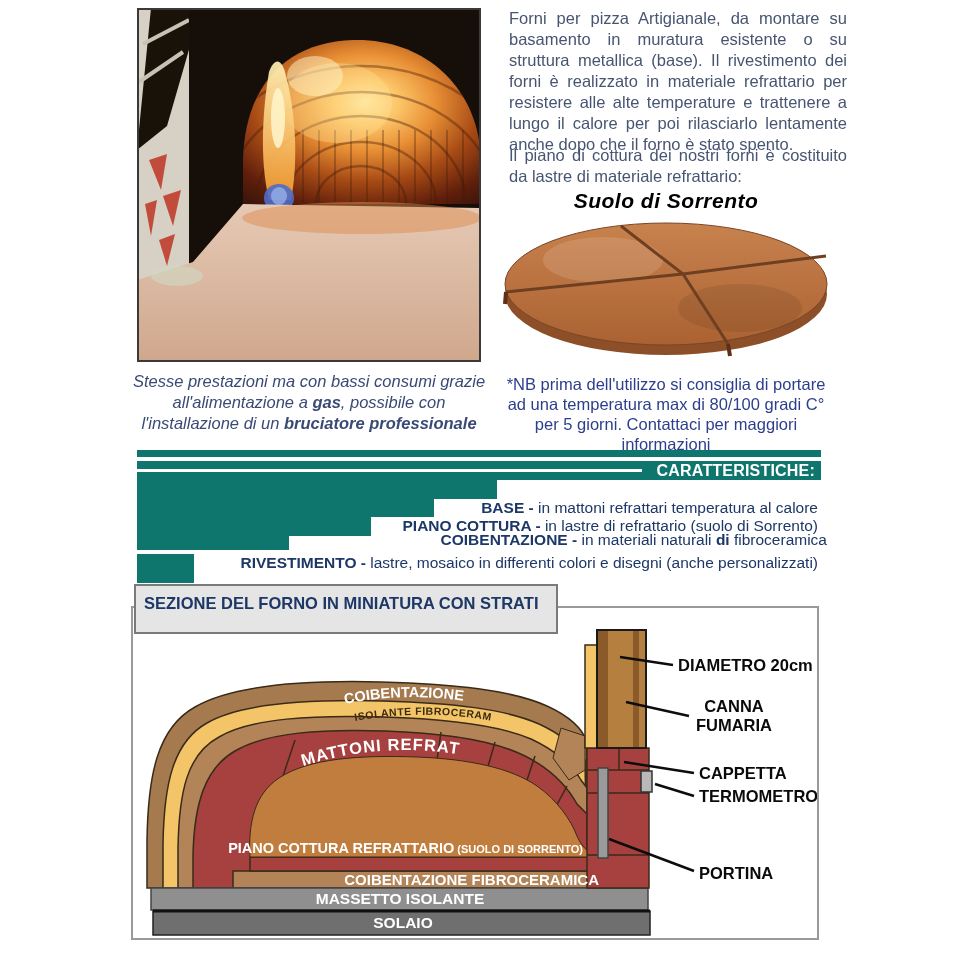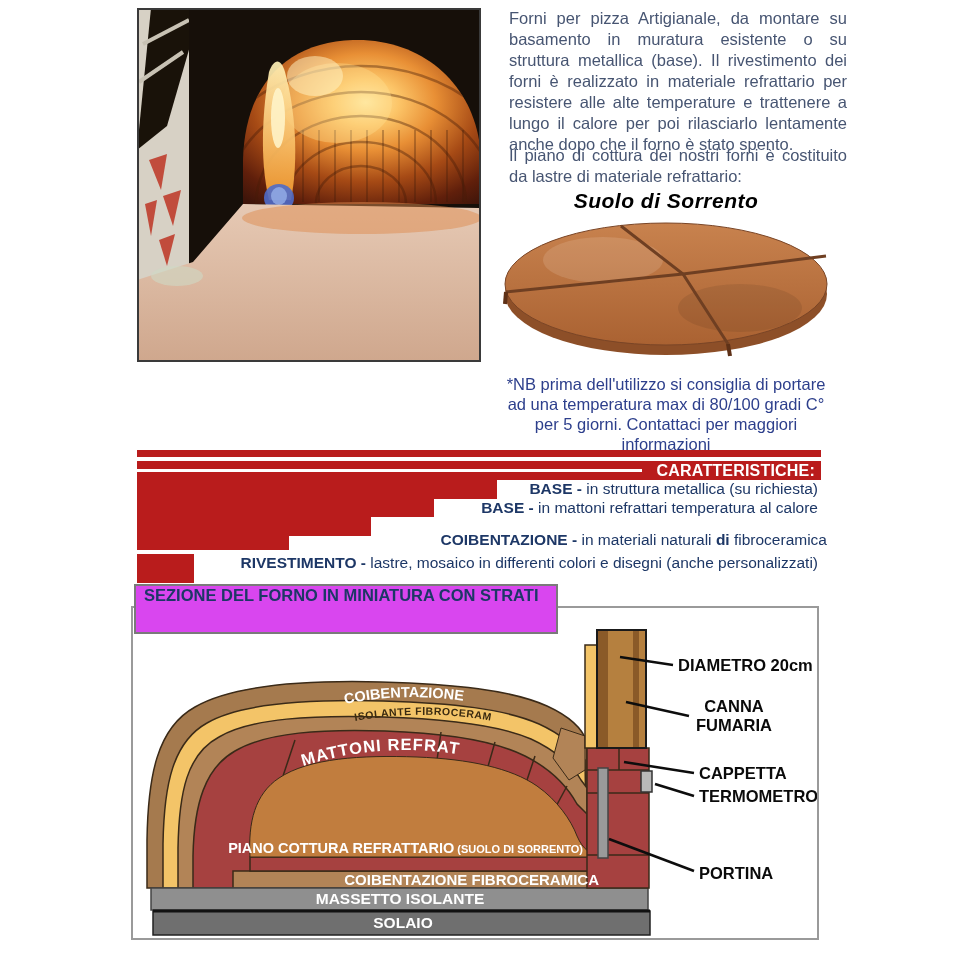--- a/index.html
+++ b/index.html
@@ -17,43 +17,43 @@
         font-size:16.5px;line-height:21px;color:#475572;}
   .para1{top:8px;}
   .para2{top:145px;}
   .suolo-heading{position:absolute;left:0;top:189px;width:338px;text-align:center;
         font-size:21px;font-weight:bold;font-style:italic;color:#000000;letter-spacing:.5px;}
   .stone{position:absolute;left:1px;top:216px;width:336px;height:150px;}
   .nb{position:absolute;left:0;top:374px;width:338px;margin:0;text-align:center;
       font-size:16.5px;line-height:20px;color:#2d3f8c;}
   
   .banner{position:absolute;left:137px;top:450px;width:684px;height:135px;font-size:15.5px;}
-  .navy{background:#b91c1c;}
+  .navy{background:#0f766e;}
   .bar-top{position:absolute;left:0;top:0;width:684px;height:7px;}
   .b-row{position:absolute;left:0;width:684px;height:19px;}
   .b-step{position:absolute;left:0;top:0;bottom:0;}
   .b-text{position:absolute;right:0;top:0;height:100%;line-height:18.5px;color:#1d3766;
           white-space:nowrap;padding-right:3px;}
   .b-text b{font-weight:bold;}
   .row-car{top:11px;height:19px;}
   .car-line{position:absolute;left:0;top:8px;width:505px;height:3px;background:#fff;}
   .car-label{position:absolute;right:6px;top:0;line-height:19px;color:#fff;
              font-weight:bold;font-size:16px;letter-spacing:.2px;}
   .row-base{top:30px;height:18.5px;}
   .row-volta{top:48.5px;height:18.5px;}
   .row-piano{top:67px;height:18.5px;}
   .row-coib{top:81px;height:18.5px;padding-left:9px;}
   .row-rive{top:104px;height:19px;}
   .b-tail{position:absolute;left:0;top:123px;width:57px;height:10px;}
   
   .diagram-panel{position:absolute;left:131px;top:606px;width:688px;height:334px;
                  border:2px solid #9a9a9a;box-sizing:border-box;background:#fff;}
   .diagram-heading{position:absolute;left:134px;top:584px;width:424px;height:50px;
-                   background:#d946ef;border:2px solid #7a7a7a;box-sizing:border-box;z-index:3;
-                   padding:0 8px;font-size:16.5px;font-weight:bold;line-height:18px;
+                   background:#e5e5e5;border:2px solid #7a7a7a;box-sizing:border-box;z-index:3;
+                   padding:8px 8px;font-size:16.5px;font-weight:bold;line-height:18px;
                    color:#1d3766;}
   svg text{font-family:"Liberation Sans",sans-serif;}
 </style>
 </head>
 <body>
 
 <div class="page">
 
   <div class="photo">
     <svg width="344" height="354" viewBox="0 0 344 354">
@@ -122,20 +122,23 @@
         <ellipse cx="142" cy="188" rx="8" ry="9" fill="#9db8ef" opacity="0.7"></ellipse>
         <rect x="124" y="197" width="38" height="7" fill="#201812"></rect>
       </g>
       <path d="M0,272 L56,254 L106,196 L342,200 L344,202 L344,354 L0,354 Z" fill="url(#g-floor)"></path>
       <ellipse cx="225" cy="210" rx="120" ry="16" fill="rgba(221,140,80,0.5)"></ellipse>
       <ellipse cx="40" cy="268" rx="26" ry="10" fill="#cfd8c4" opacity="0.6"></ellipse>
       <rect x="1" y="1" width="342" height="352" fill="none" stroke="#3a3a3a" stroke-width="2"></rect>
     </svg>
   </div>
 
+  <div class="caption">
+    <span>Stesse prestazioni ma con bassi consumi grazie all'alimentazione a </span><b>gas</b><span>, possibile con l'installazione di un </span><b>bruciatore professionale</b>
+  </div>
 
   <div class="col-right">
     <p class="para para1">Forni per pizza Artigianale, da montare su basamento in muratura esistente o su struttura metallica (base). Il rivestimento dei forni è realizzato in materiale refrattario per resistere alle alte temperature e trattenere a lungo il calore per poi rilasciarlo lentamente anche dopo che il forno è stato spento.</p>
     <p class="para para2">Il piano di cottura dei nostri forni è costituito da lastre di materiale refrattario:</p>
     <div class="suolo-heading">Suolo di Sorrento</div>
 
     <div class="stone">
       <svg width="336" height="150" viewBox="0 0 336 150">
         <defs>
           <linearGradient id="g-stone" x1="0" y1="0" x2="0" y2="1">
@@ -160,28 +163,28 @@
   <div class="banner">
     <div class="bar-top navy"></div>
 
     <div class="b-row row-car navy">
       <div class="car-line"></div>
       <div class="car-label">CARATTERISTICHE:</div>
     </div>
 
     <div class="b-row row-base">
       <div class="b-step navy" style="width:360px"></div>
-      <div class="b-text"><b>BASE -</b><span> in struttura metallica (su richiesta)</span><b></b><span></span></div>
     </div>
     <div class="b-row row-volta">
       <div class="b-step navy" style="width:297px"></div>
       <div class="b-text"><b>BASE -</b><span> in mattoni refrattari temperatura al calore</span><b></b><span></span></div>
     </div>
     <div class="b-row row-piano">
       <div class="b-step navy" style="width:234px"></div>
+      <div class="b-text"><b>PIANO COTTURA -</b><span> in lastre di refrattario (suolo di Sorrento)</span><b></b><span></span></div>
     </div>
     <div class="b-row row-coib">
       <div class="b-step navy" style="width:152px"></div>
       <div class="b-text"><b>COIBENTAZIONE -</b><span> in materiali naturali </span><b>di</b><span> fibroceramica</span></div>
     </div>
     <div class="b-row row-rive">
       <div class="b-step navy" style="width:57px"></div>
       <div class="b-text"><b>RIVESTIMENTO -</b><span> lastre, mosaico in differenti colori e disegni (anche personalizzati)</span><b></b><span></span></div>
     </div>
     <div class="b-tail navy"></div>

